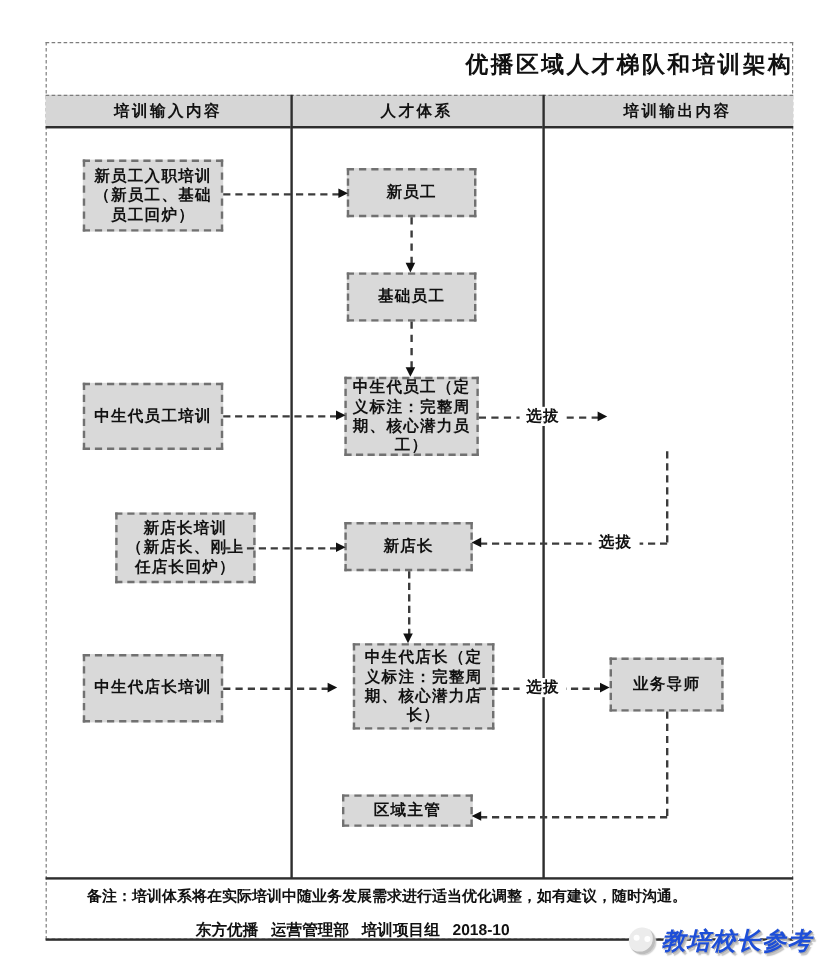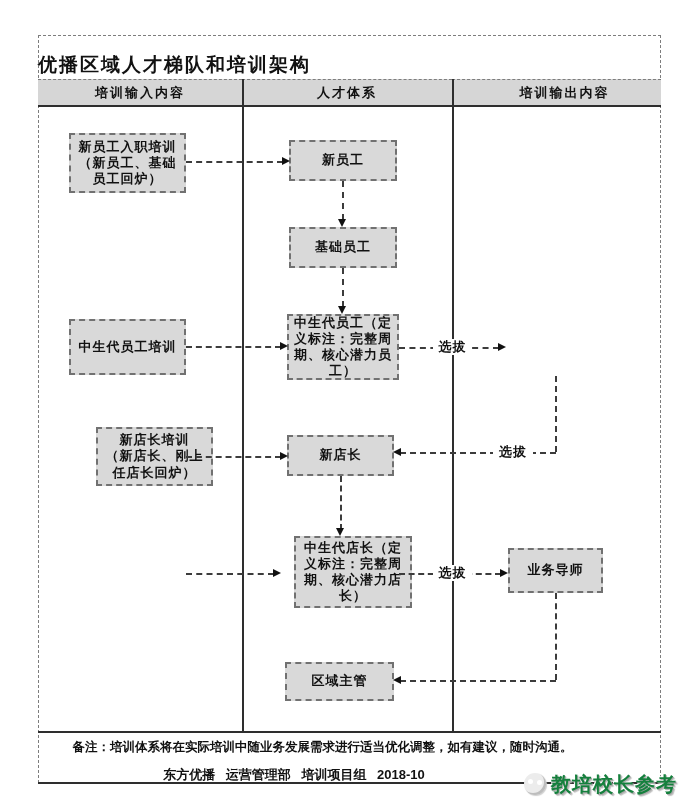--- a/index.html
+++ b/index.html
@@ -3,21 +3,21 @@
 <meta charset="utf-8">
 <style>
   html,body{margin:0;padding:0;background:#ffffff;}
   #stage{
     position:relative;width:685px;height:808px;background:#ffffff;overflow:hidden;
     font-family:"Liberation Sans","DejaVu Sans",sans-serif;color:#111;
   }
   .abs{position:absolute;box-sizing:border-box;}
   
   #frame{left:38px;top:35px;width:623px;height:748px;border:1px dashed #7d7d7d;}
-  #title{left:38px;top:52px;width:623px;text-align:left;font-size:19px;font-weight:bold;letter-spacing:2px;}
+  #title{left:38px;top:41px;width:623px;text-align:right;font-size:19px;font-weight:bold;letter-spacing:2px;}
   
   .band{top:79px;height:28px;background:#d6d6d6;border-top:1px dashed #7d7d7d;border-bottom:2px solid #2e2e2e;
         font-size:13px;font-weight:bold;text-align:center;line-height:26px;letter-spacing:2px;}
   
   .vdiv{top:79px;height:653px;width:2px;background:#2e2e2e;}
   .hsolid{height:2px;background:#2e2e2e;}
   
   .box{
     background:#d9d9d9;border:2px dashed #717171;
     display:flex;align-items:center;justify-content:center;
@@ -31,22 +31,22 @@
   .ah-l{width:0;height:0;border-top:4px solid transparent;border-bottom:4px solid transparent;border-right:8px solid #111;}
   .ah-d{width:0;height:0;border-left:4px solid transparent;border-right:4px solid transparent;border-top:8px solid #111;}
   .sel{background:#ffffff;text-align:center;font-size:13px;font-weight:bold;letter-spacing:1px;line-height:16px;}
   
   #note{left:38px;top:739px;width:569px;text-align:center;font-size:12.5px;font-weight:bold;}
   #credit{left:38px;top:766px;width:512px;text-align:center;font-size:13px;font-weight:bold;word-spacing:7px;}
   
   #wm{left:524px;top:766px;width:161px;height:36px;display:flex;align-items:center;}
   #wm-logo{width:22px;height:22px;border-radius:50%;background:#ececec;box-shadow:inset -2px -2px 0 #bdbdbd,1px 1px 1px #cfcfcf;position:relative;flex:0 0 auto;}
   #wm-logo::before{content:"";position:absolute;left:4px;top:6px;width:5px;height:5px;border-radius:50%;background:#ffffff;box-shadow:9px 1px 0 #ffffff;}
-  #wm-text{margin-left:5px;font-size:20px;font-weight:bold;letter-spacing:1px;color:#15803d;
-           text-shadow:1px 1px 0 #a9a9a9,-1px -1px 0 #ffffff,2px 2px 1px #c2c2c2;white-space:nowrap;}
+  #wm-text{margin-left:5px;font-size:20px;font-weight:bold;letter-spacing:1px;color:#1d4ed8;
+           text-shadow:1px 1px 0 #a9a9a9,-1px -1px 0 #ffffff,2px 2px 1px #c2c2c2;white-space:nowrap;font-style:italic;}
 </style>
 </head>
 <body>
 
 <div id="stage">
 
   <div id="frame" class="abs"></div>
   <div id="title" class="abs">优播区域人才梯队和培训架构</div>
 
   <div class="abs band" style="left:38px;width:204px;">培训输入内容</div>
@@ -58,33 +58,34 @@
   <div class="abs hsolid" style="left:38px;top:731px;width:623px;"></div>
   <div class="abs hsolid" style="left:38px;top:782px;width:623px;"></div>
 
   <div class="abs box" style="left:69px;top:133px;width:117px;height:60px;">新员工入职培训
 （新员工、基础
 员工回炉）</div>
   <div class="abs box" style="left:69px;top:319px;width:117px;height:56px;">中生代员工培训</div>
   <div class="abs box" style="left:69px;top:427px;width:117px;height:59px;margin-left:27px;">新店长培训
 （新店长、刚上
 任店长回炉）</div>
+  <div class="abs box" style="left:69px;top:545px;width:117px;height:57px;">中生代店长培训</div>
 
   <div class="abs box" style="left:289px;top:140px;width:108px;height:41px;">新员工</div>
   <div class="abs box" style="left:289px;top:227px;width:108px;height:41px;">基础员工</div>
   <div class="abs box" style="left:287px;top:314px;width:112px;height:66px;">中生代员工（定
 义标注：完整周
 期、核心潜力员
 工）</div>
   <div class="abs box" style="left:287px;top:435px;width:107px;height:41px;">新店长</div>
   <div class="abs box" style="left:280px;top:536px;width:118px;height:72px;margin-left:14px;">中生代店长（定
 义标注：完整周
 期、核心潜力店
 长）</div>
-  <div class="abs box" style="left:285px;top:662px;width:109px;height:39px;">区域主管</div>
+  <div class="abs box" style="left:285px;top:662px;width:109px;height:27px;">区域主管</div>
 
   <div class="abs box" style="left:508px;top:548px;width:95px;height:45px;">业务导师</div>
 
   <div class="abs hl" style="left:186px;top:161px;width:97px;"></div>
   <div class="abs ah-r" style="left:282px;top:157px;"></div>
 
   <div class="abs vl" style="left:342px;top:181px;height:39px;"></div>
   <div class="abs ah-d" style="left:338px;top:219px;"></div>
 
   <div class="abs vl" style="left:342px;top:268px;height:39px;"></div>

